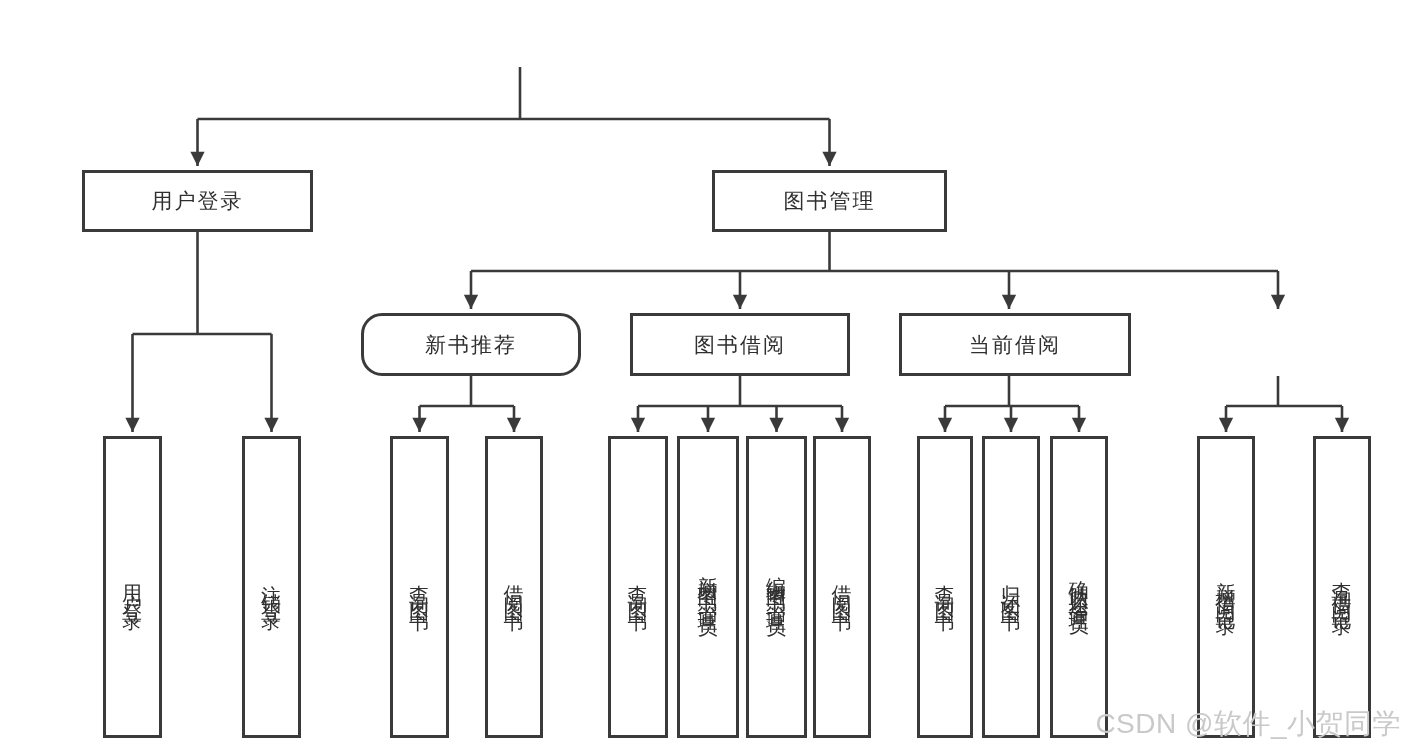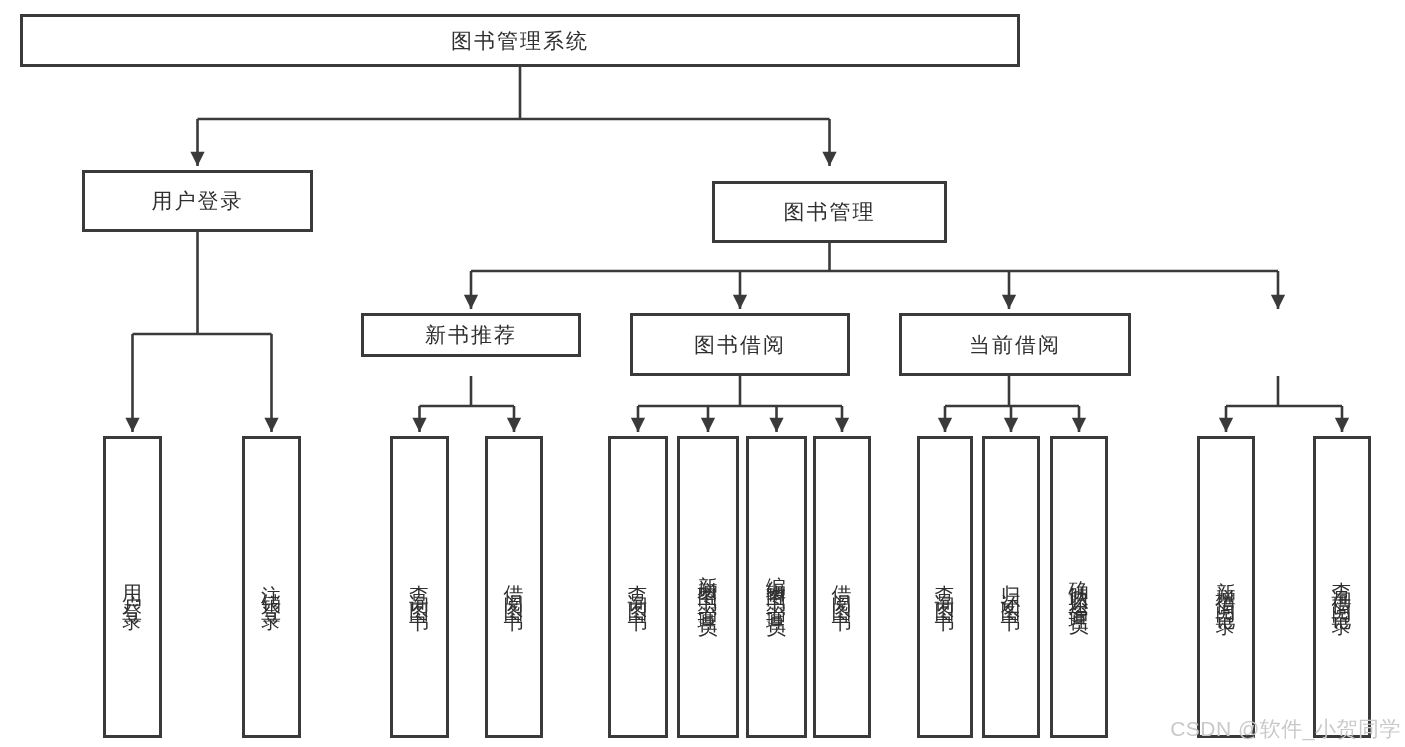--- a/index.html
+++ b/index.html
@@ -45,21 +45,21 @@
     letter-spacing:9px;
     line-height:1;
     color:var(--text);
     white-space:nowrap;
   }
   .watermark{
     position:absolute;
     right:4px;
     bottom:4px;
     z-index:5;
-    font-size:21px;
+    font-size:28px;
     letter-spacing:0.5px;
     color:#c9c9c9;
     white-space:nowrap;
   }
 </style>
 </head>
 <body>
 
 <div class="canvas">
 
@@ -106,32 +106,29 @@
       <path d="M1011,406 V432" marker-end="url(#arw)"></path>
       <path d="M1079,406 V432" marker-end="url(#arw)"></path>
 
       <path d="M1278,376 V406"></path>
       <path d="M1226,406 H1342"></path>
       <path d="M1226,406 V432" marker-end="url(#arw)"></path>
       <path d="M1342,406 V432" marker-end="url(#arw)"></path>
     </g>
   </svg>
 
-  <div class="node" style="left:20px;top:14px;width:1000px;height:53px;">
-    <span class="hlabel">图书管理系统</span>
-  </div>
 
   <div class="node" style="left:82px;top:170px;width:231px;height:62px;">
     <span class="hlabel">用户登录</span>
   </div>
-  <div class="node" style="left:712px;top:170px;width:235px;height:62px;margin-top:11px;">
+  <div class="node" style="left:712px;top:170px;width:235px;height:62px;">
     <span class="hlabel">图书管理</span>
   </div>
 
-  <div class="node" style="left:361px;top:313px;width:220px;height:44px;">
+  <div class="node" style="left:361px;top:313px;width:220px;height:63px;border-radius:21px;">
     <span class="hlabel">新书推荐</span>
   </div>
   <div class="node" style="left:630px;top:313px;width:220px;height:63px;text-align:right;">
     <span class="hlabel">图书借阅</span>
   </div>
   <div class="node" style="left:899px;top:313px;width:232px;height:63px;">
     <span class="hlabel">当前借阅</span>
   </div>
 
   <div class="node" style="left:103px;top:436px;width:59px;height:302px;">

